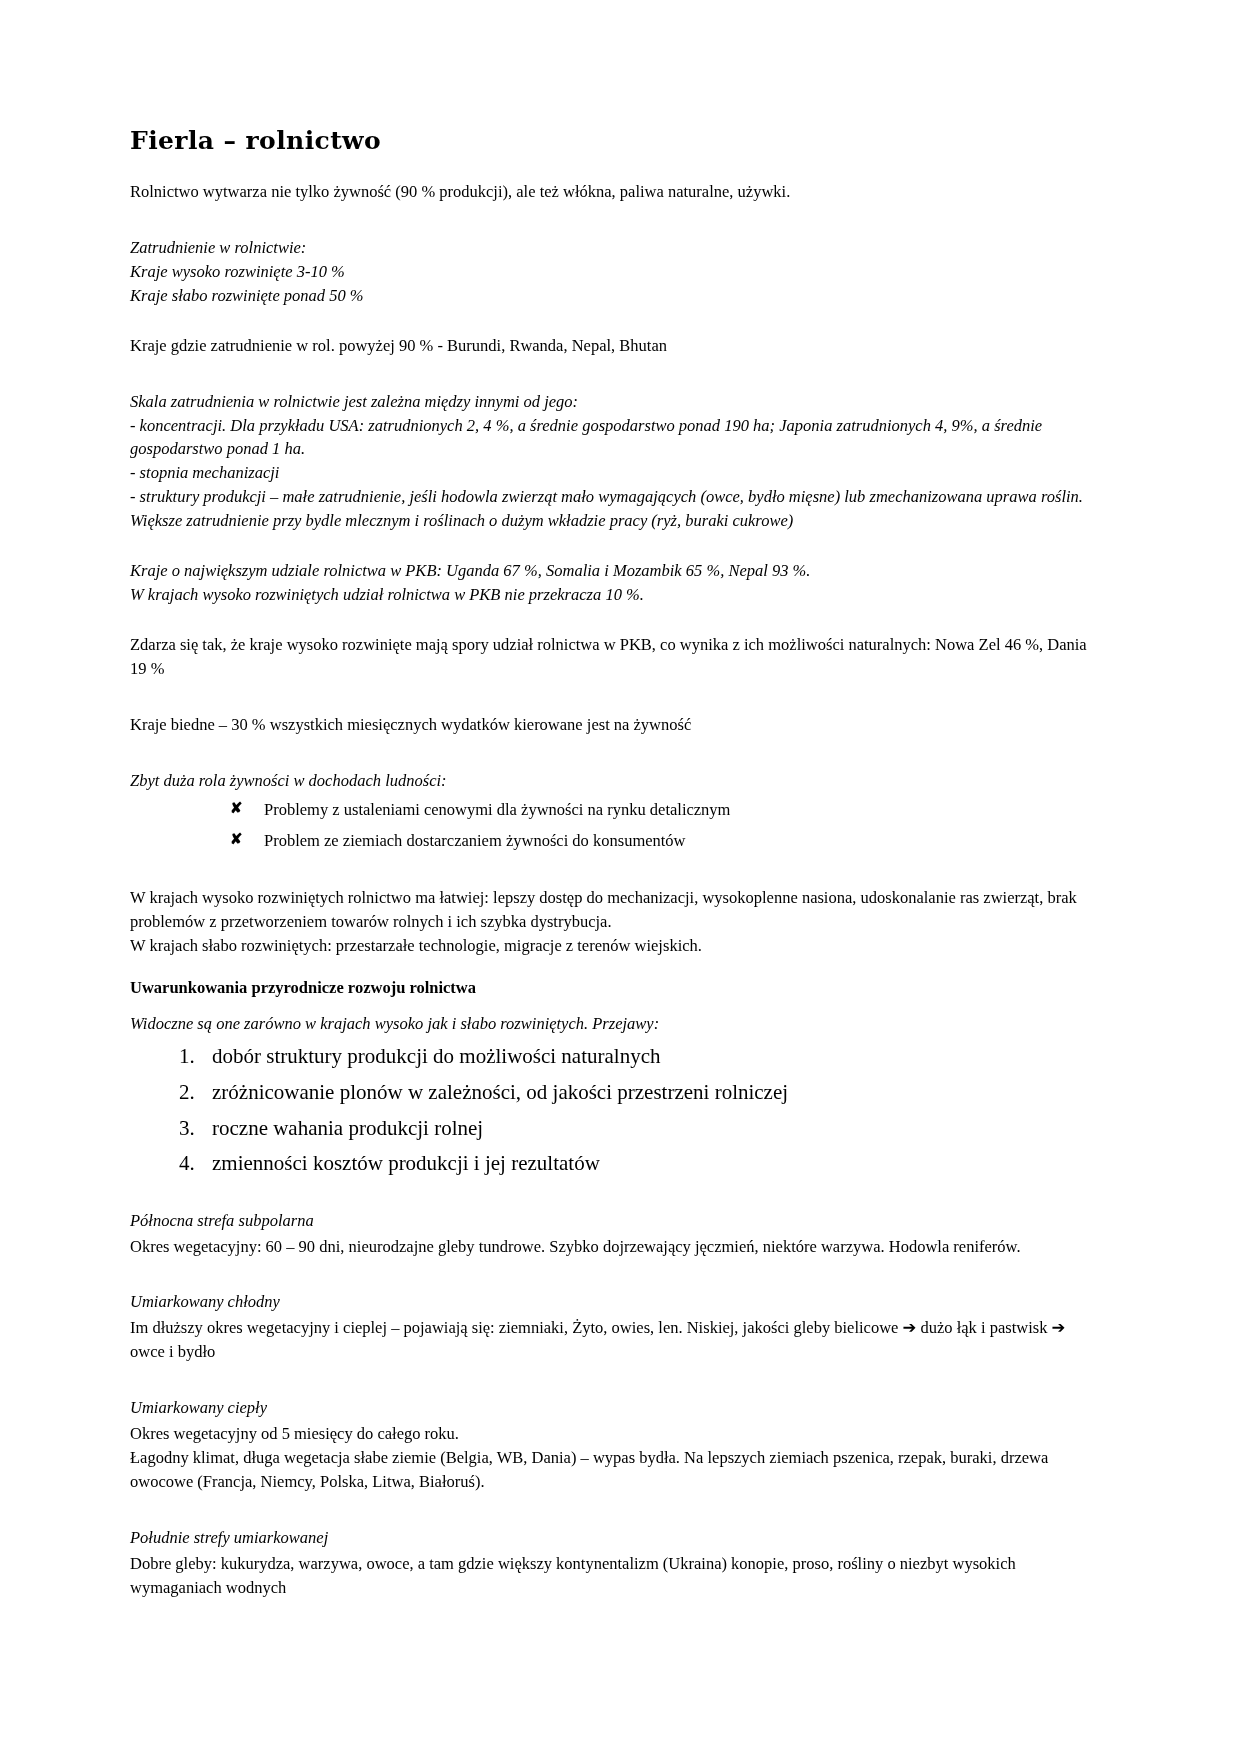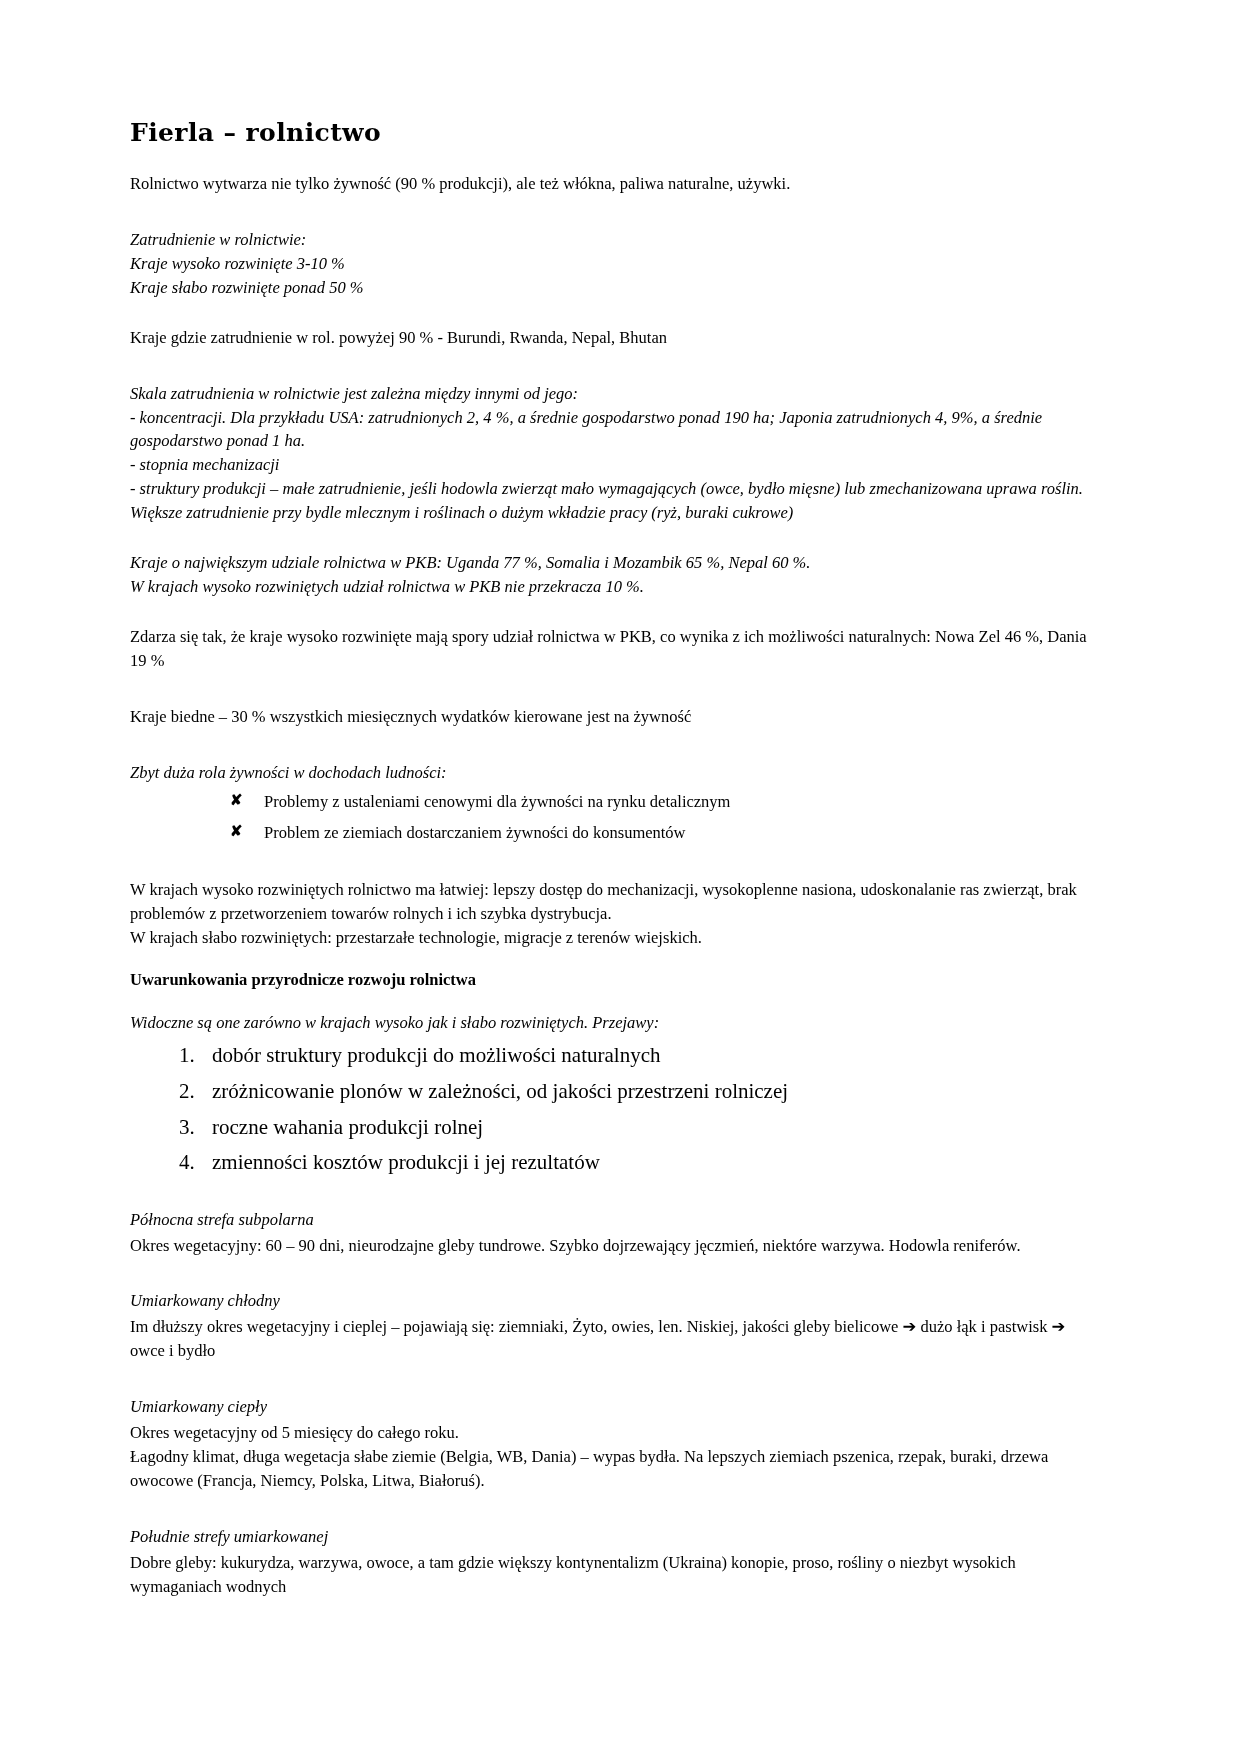--- a/index.html
+++ b/index.html
@@ -17,21 +17,21 @@
   .page {
     position: absolute;
     left: 0; top: 0;
     width: 1240px;
     height: 1754px;
     background: #ffffff;
   }
   .content {
     position: absolute;
     left: 130px;
-    top: 118px;
+    top: 126px;
     width: 960px;
   }
   h1.doc-title {
     font-family: "DejaVu Serif", serif;
     font-size: 25px;
     font-weight: bold;
     letter-spacing: 0.4px;
     margin: 0 0 24px 0;
     line-height: 1.2;
   }
@@ -43,21 +43,21 @@
   }
   p.tight {
     margin: 0;
     font-style: italic;
   }
   .gap-sm { height: 14px; }
   .gap-lg { height: 26px; }
   .section-head {
     font-size: 16.5px;
     font-weight: bold;
-    margin: 0 0 20px 0;
+    margin: 0 0 13px 0;
     line-height: 1.45;
   }
   .italic-head {
     font-size: 16.5px;
     font-style: italic;
     font-weight: normal;
     margin: 0 0 2px 0;
     line-height: 1.45;
   }
   ul.x-list {
@@ -112,21 +112,21 @@
 
     <div class="gap-sm"></div>
 
     <p class="para tight">Skala zatrudnienia w rolnictwie jest zależna między innymi od jego:</p>
     <p class="para tight">- koncentracji. Dla przykładu USA: zatrudnionych 2, 4 %, a średnie gospodarstwo ponad 190 ha; Japonia zatrudnionych 4, 9%, a średnie gospodarstwo ponad 1 ha.</p>
     <p class="para tight">- stopnia mechanizacji</p>
     <p class="para tight">- struktury produkcji – małe zatrudnienie, jeśli hodowla zwierząt mało wymagających (owce, bydło mięsne) lub zmechanizowana uprawa roślin. Większe zatrudnienie przy bydle mlecznym i roślinach o dużym wkładzie pracy (ryż, buraki cukrowe)</p>
 
     <div class="gap-lg"></div>
 
-    <p class="para tight">Kraje o największym udziale rolnictwa w PKB: Uganda 77 %, Somalia i Mozambik 65 %, Nepal 60 %.</p>
+    <p class="para tight">Kraje o największym udziale rolnictwa w PKB: Uganda 67 %, Somalia i Mozambik 65 %, Nepal 93 %.</p>
     <p class="para tight">W krajach wysoko rozwiniętych udział rolnictwa w PKB nie przekracza 10 %.</p>
 
     <div class="gap-lg"></div>
 
     <p class="para">Zdarza się tak, że kraje wysoko rozwinięte mają spory udział rolnictwa w PKB, co wynika z ich możliwości naturalnych: Nowa Zel 46 %, Dania 19 %</p>
 
     <div class="gap-sm"></div>
 
     <p class="para">Kraje biedne – 30 % wszystkich miesięcznych wydatków kierowane jest na żywność</p>
 

